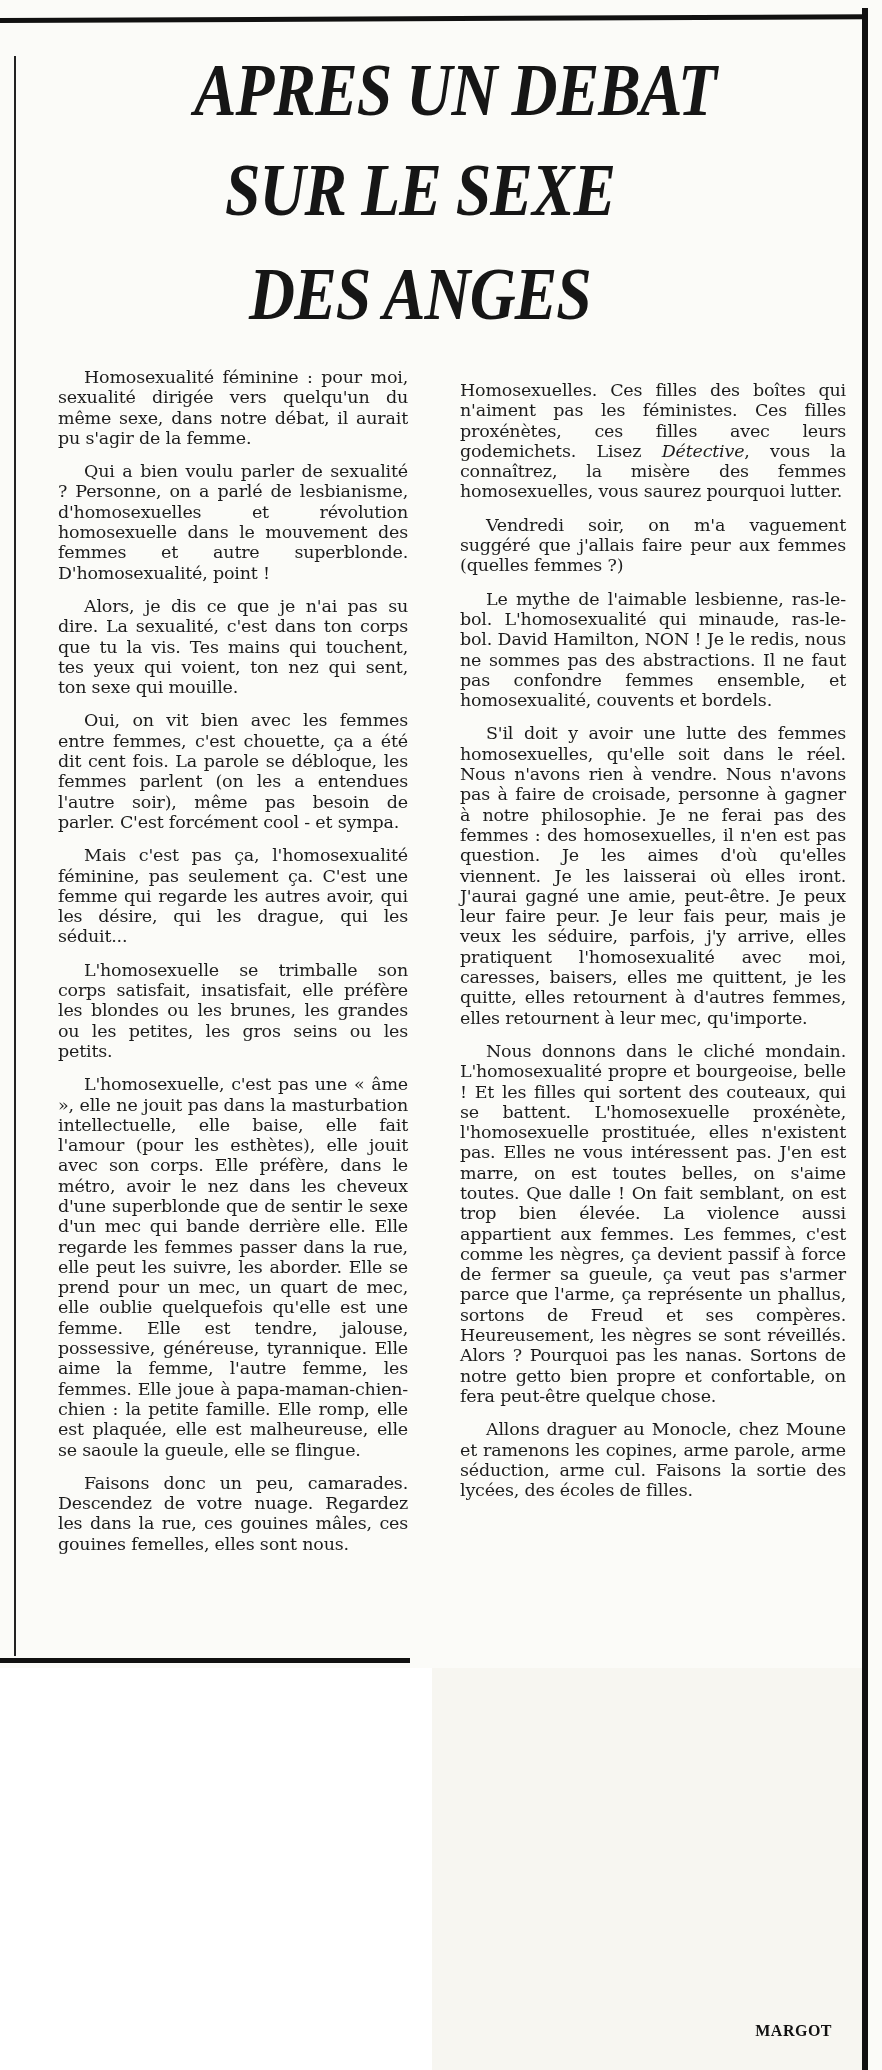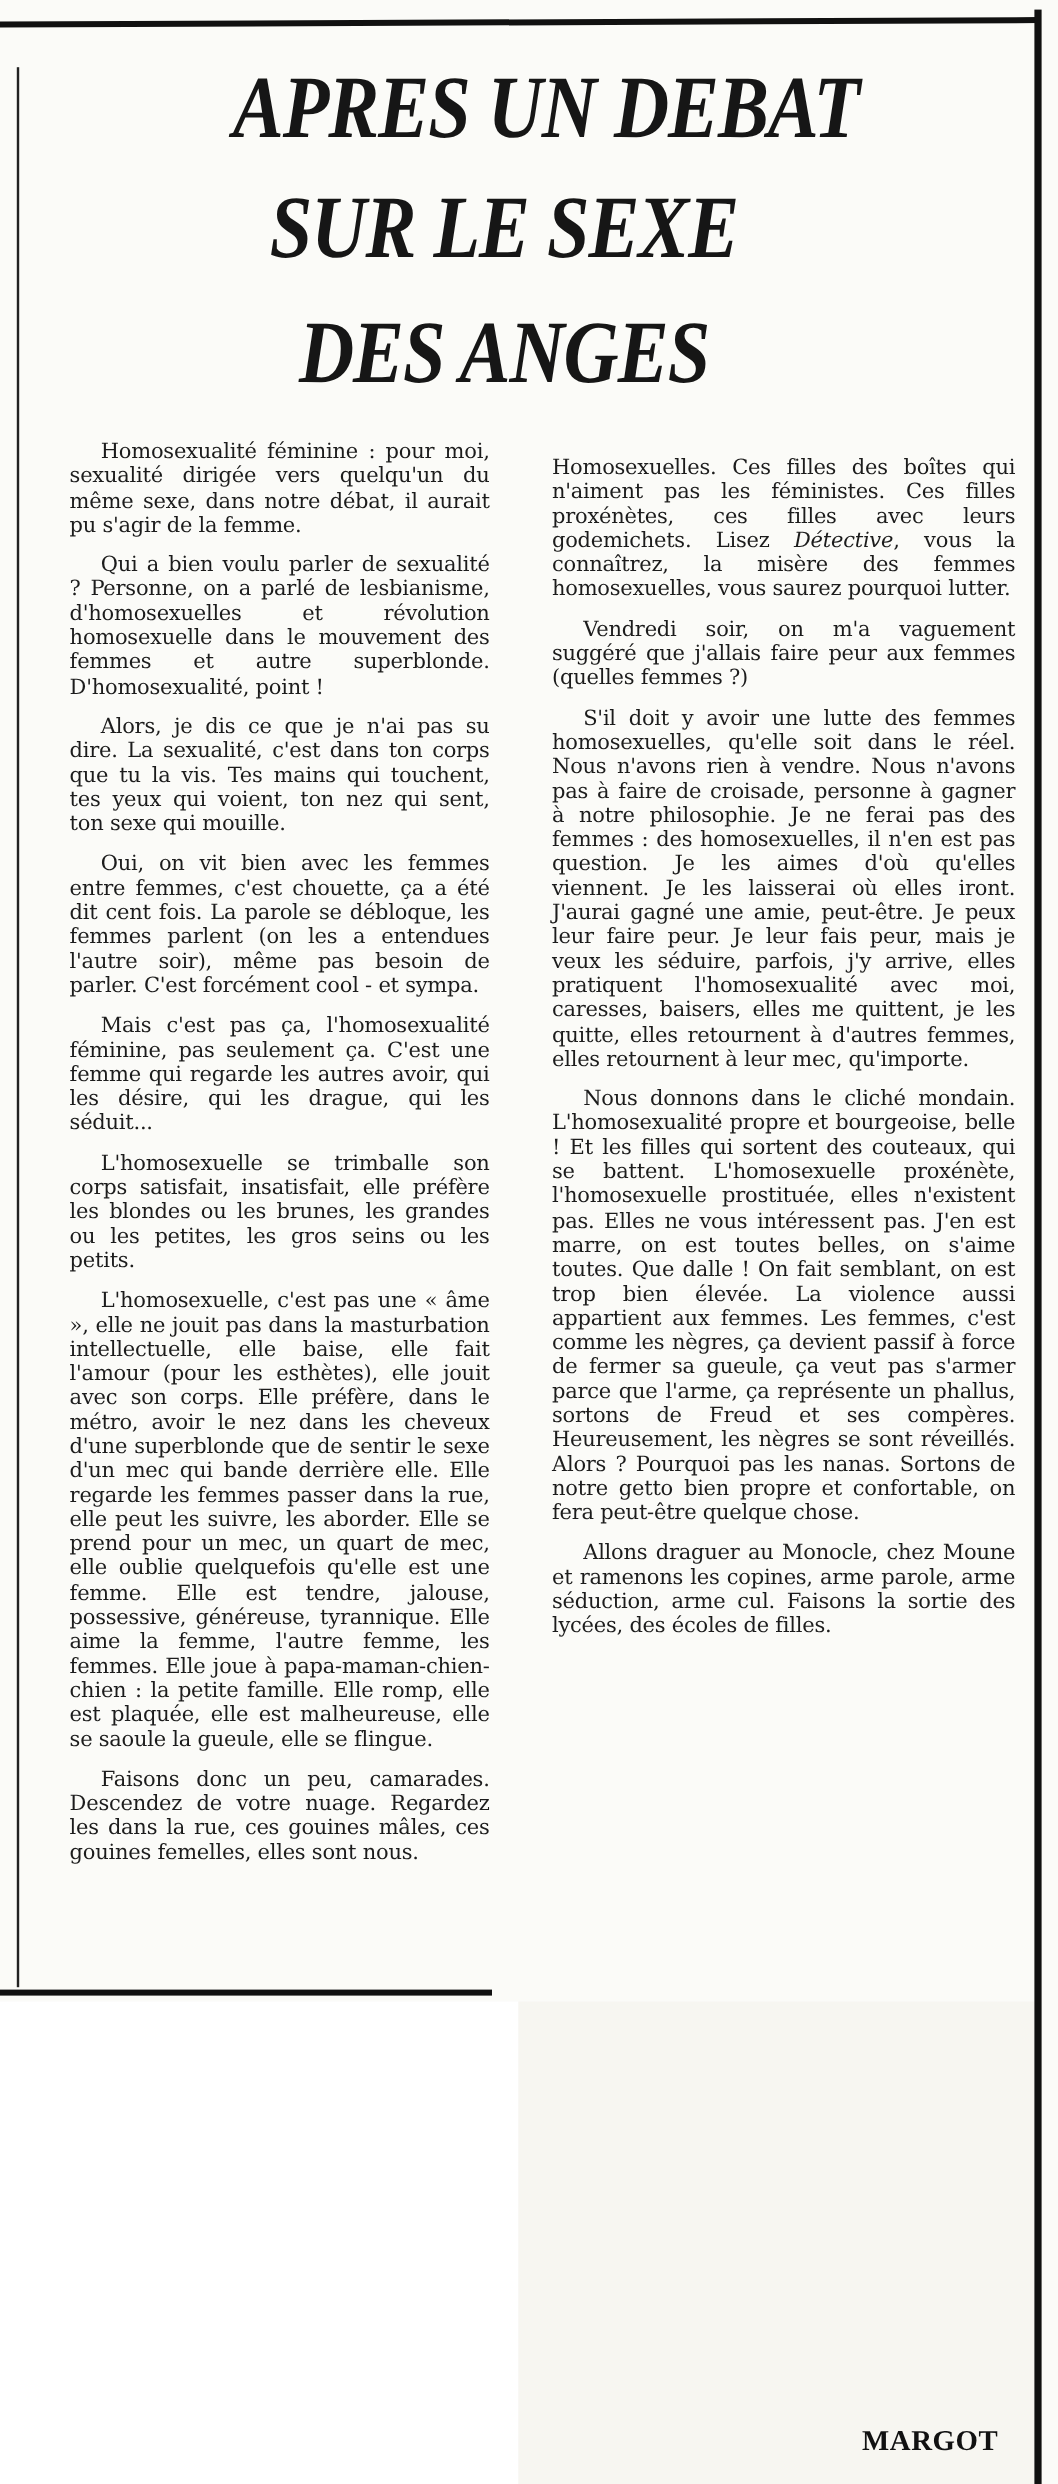--- a/index.html
+++ b/index.html
@@ -56,21 +56,21 @@
     letter-spacing:-0.2px;
   }
   .col p { margin:0 0 13px 0; text-indent:26px; hyphens:manual; }
   .col p.cont { text-indent:0; }
   .col-left { left:58px; top:367px; width:350px; }
   .col-right { left:460px; top:366px; width:386px;margin-top:14px; }
   .col em { font-style:italic; }
   .signature {
     position:absolute; right:50px; top:2022px;
     font-family:"Liberation Serif", serif; font-weight:bold;
-    font-size:24px; letter-spacing:0.5px; color:#111;
+    font-size:16px; letter-spacing:0.5px; color:#111;
   }
 </style>
 </head>
 <body>
 
 <div class="bg-lower-left"></div>
 <div class="bg-lower-right"></div>
 
 <div class="rule-top"></div>
 <div class="rule-right"></div>
@@ -90,18 +90,19 @@
   <p>Oui, on vit bien avec les femmes entre femmes, c'est chouette, ça a été dit cent fois. La parole se débloque, les femmes parlent (on les a entendues l'autre soir), même pas besoin de parler. C'est forcément cool - et sympa.</p>
   <p>Mais c'est pas ça, l'homosexualité féminine, pas seulement ça. C'est une femme qui regarde les autres avoir, qui les désire, qui les drague, qui les séduit...</p>
   <p>L'homosexuelle se trimballe son corps satisfait, insatisfait, elle préfère les blondes ou les brunes, les grandes ou les petites, les gros seins ou les petits.</p>
   <p>L'homosexuelle, c'est pas une « âme », elle ne jouit pas dans la masturbation intellectuelle, elle baise, elle fait l'amour (pour les esthètes), elle jouit avec son corps. Elle préfère, dans le métro, avoir le nez dans les cheveux d'une superblonde que de sentir le sexe d'un mec qui bande derrière elle. Elle regarde les femmes passer dans la rue, elle peut les suivre, les aborder. Elle se prend pour un mec, un quart de mec, elle oublie quelquefois qu'elle est une femme. Elle est tendre, jalouse, possessive, généreuse, tyrannique. Elle aime la femme, l'autre femme, les femmes. Elle joue à papa-maman-chien-chien : la petite famille. Elle romp, elle est plaquée, elle est malheureuse, elle se saoule la gueule, elle se flingue.</p>
   <p>Faisons donc un peu, camarades. Descendez de votre nuage. Regardez les dans la rue, ces gouines mâles, ces gouines femelles, elles sont nous.</p>
 </div>
 
 <div class="col col-right">
   <p class="cont"><span>Homosexuelles. Ces filles des boîtes qui n'aiment pas les féministes. Ces filles proxénètes, ces filles avec leurs godemichets. Lisez </span><em>Détective</em><span>, vous la connaîtrez, la misère des femmes homosexuelles, vous saurez pourquoi lutter.</span></p>
   <p>Vendredi soir, on m'a vaguement suggéré que j'allais faire peur aux femmes (quelles femmes ?)</p>
+  <p>Le mythe de l'aimable lesbienne, ras-le-bol. L'homosexualité qui minaude, ras-le-bol. David Hamilton, NON ! Je le redis, nous ne sommes pas des abstractions. Il ne faut pas confondre femmes ensemble, et homosexualité, couvents et bordels.</p>
   <p>S'il doit y avoir une lutte des femmes homosexuelles, qu'elle soit dans le réel. Nous n'avons rien à vendre. Nous n'avons pas à faire de croisade, personne à gagner à notre philosophie. Je ne ferai pas des femmes : des homosexuelles, il n'en est pas question. Je les aimes d'où qu'elles viennent. Je les laisserai où elles iront. J'aurai gagné une amie, peut-être. Je peux leur faire peur. Je leur fais peur, mais je veux les séduire, parfois, j'y arrive, elles pratiquent l'homosexualité avec moi, caresses, baisers, elles me quittent, je les quitte, elles retournent à d'autres femmes, elles retournent à leur mec, qu'importe.</p>
   <p>Nous donnons dans le cliché mondain. L'homosexualité propre et bourgeoise, belle ! Et les filles qui sortent des couteaux, qui se battent. L'homosexuelle proxénète, l'homosexuelle prostituée, elles n'existent pas. Elles ne vous intéressent pas. J'en est marre, on est toutes belles, on s'aime toutes. Que dalle ! On fait semblant, on est trop bien élevée. La violence aussi appartient aux femmes. Les femmes, c'est comme les nègres, ça devient passif à force de fermer sa gueule, ça veut pas s'armer parce que l'arme, ça représente un phallus, sortons de Freud et ses compères. Heureusement, les nègres se sont réveillés. Alors ? Pourquoi pas les nanas. Sortons de notre getto bien propre et confortable, on fera peut-être quelque chose.</p>
   <p>Allons draguer au Monocle, chez Moune et ramenons les copines, arme parole, arme séduction, arme cul. Faisons la sortie des lycées, des écoles de filles.</p>
 </div>
 
 <div class="signature">MARGOT</div>
 
 </body></html>

